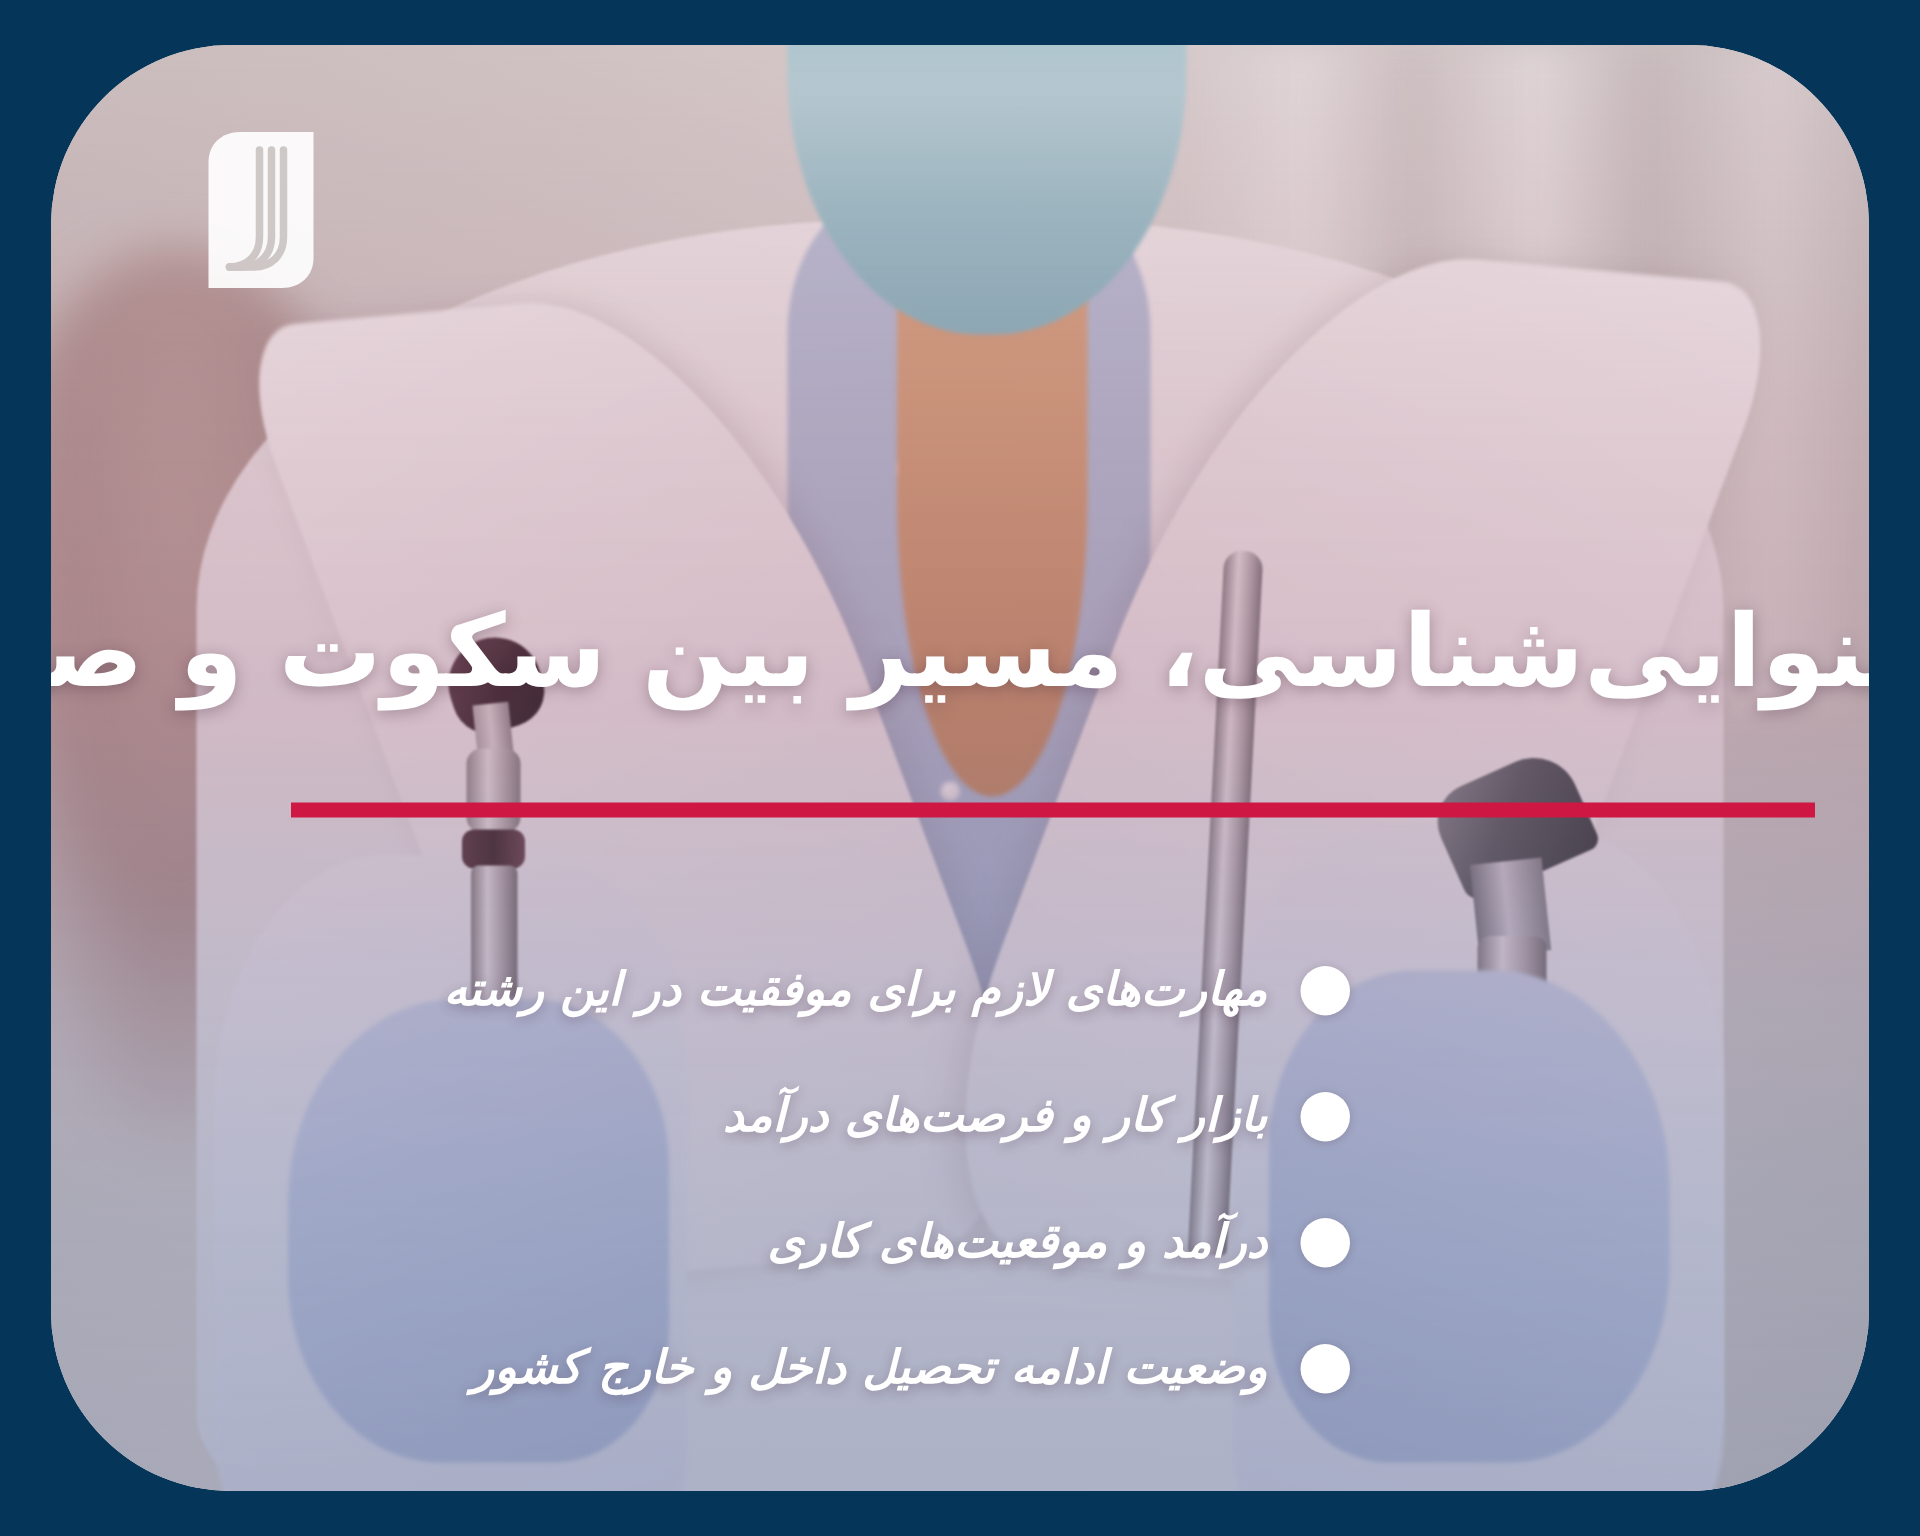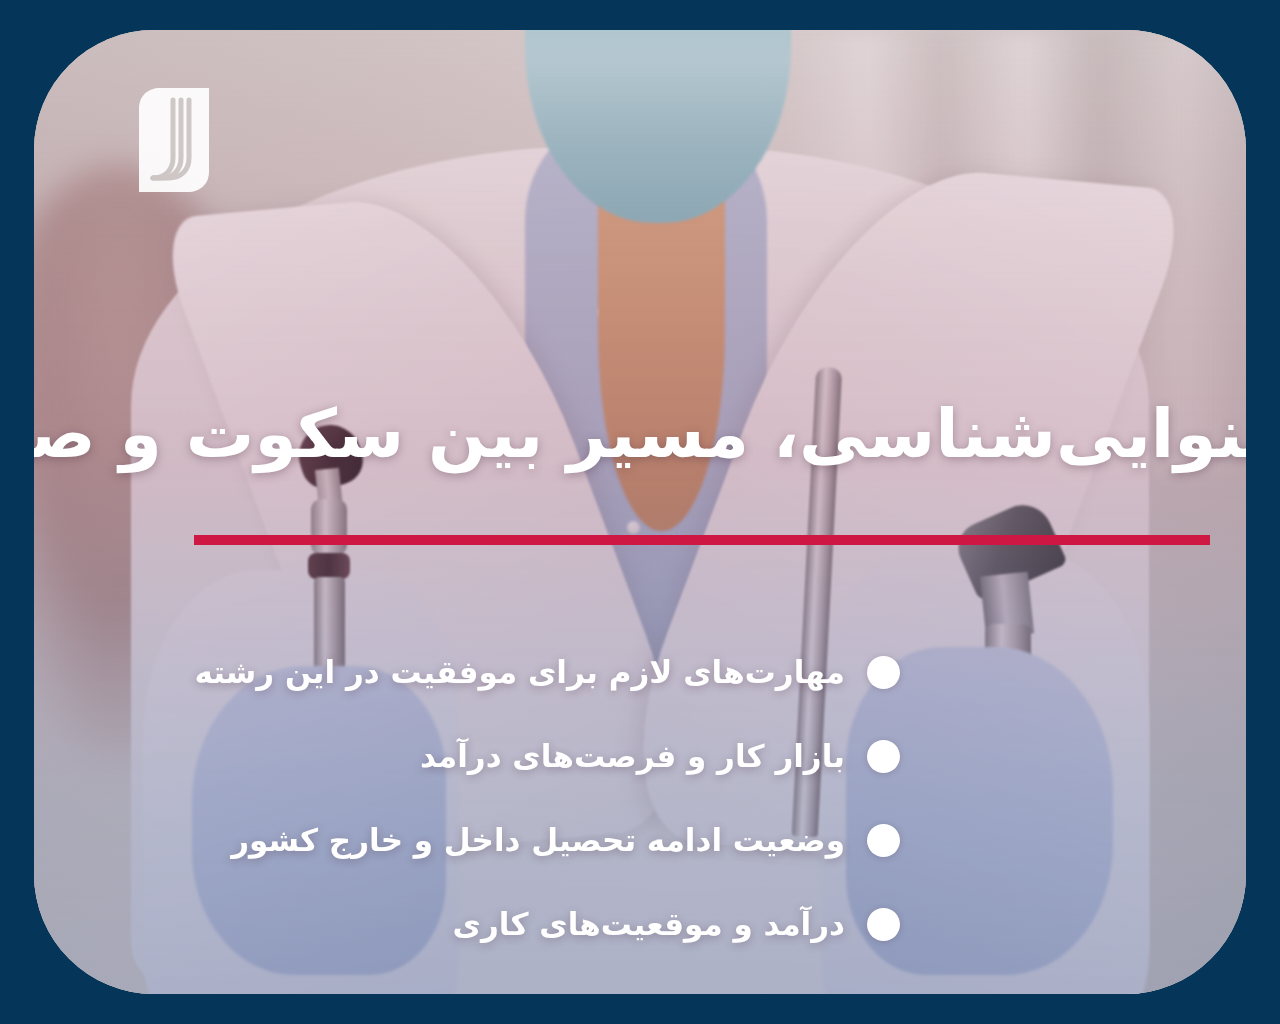--- a/index.html
+++ b/index.html
@@ -347,23 +347,24 @@
     height: 10px;
     background: #cf1744;
     z-index: 6;
   }
 
   
   .bullets {
     position: absolute;
     left: 60px;
     right: 60px;
-    top: 600px;
+    top: 588px;
     z-index: 6;
     direction: rtl;
+    font-style: italic;
   }
   .bullet-row {
     display: flex;
     align-items: center;
     justify-content: flex-start;
     height: 84px;
     padding-inline-start: 286px;
   }
   .bullet-dot {
     flex: 0 0 auto;
@@ -454,24 +455,24 @@
         <span class="bullet-text">مهارت‌های لازم برای موفقیت در این رشته</span>
       </div>
 
       <div class="bullet-row" style="padding-inline-start:286px">
         <span class="bullet-dot"></span>
         <span class="bullet-text">بازار کار و فرصت‌های درآمد</span>
       </div>
 
       <div class="bullet-row" style="padding-inline-start:286px">
         <span class="bullet-dot"></span>
-        <span class="bullet-text">وضعیت ادامه تحصیل داخل و خارج کشور</span>
+        <span class="bullet-text">درآمد و موقعیت‌های کاری</span>
       </div>
 
       <div class="bullet-row" style="padding-inline-start:286px">
         <span class="bullet-dot"></span>
-        <span class="bullet-text">درآمد و موقعیت‌های کاری</span>
+        <span class="bullet-text">وضعیت ادامه تحصیل داخل و خارج کشور</span>
       </div>
 
     </div>
 
   </div>
 </div>
 
 </body></html>

